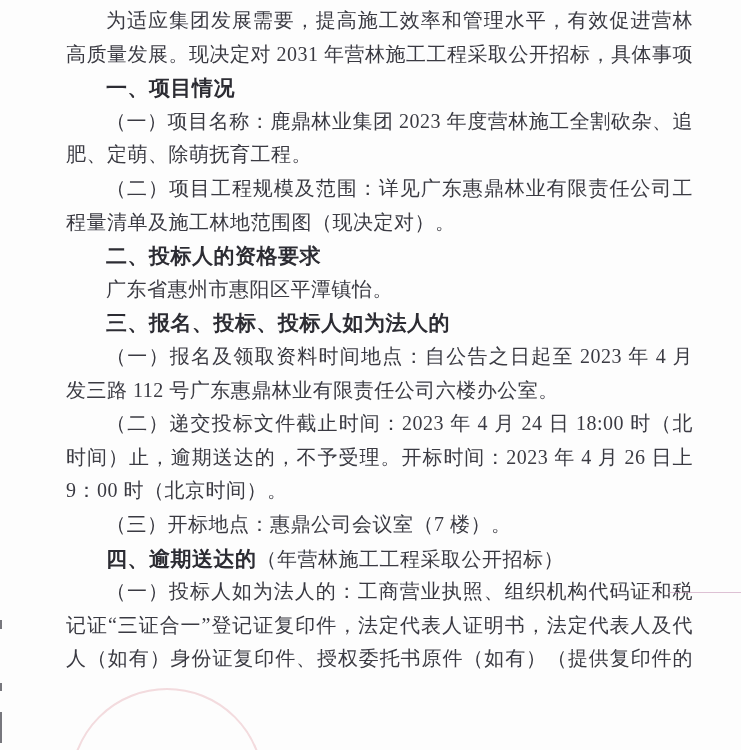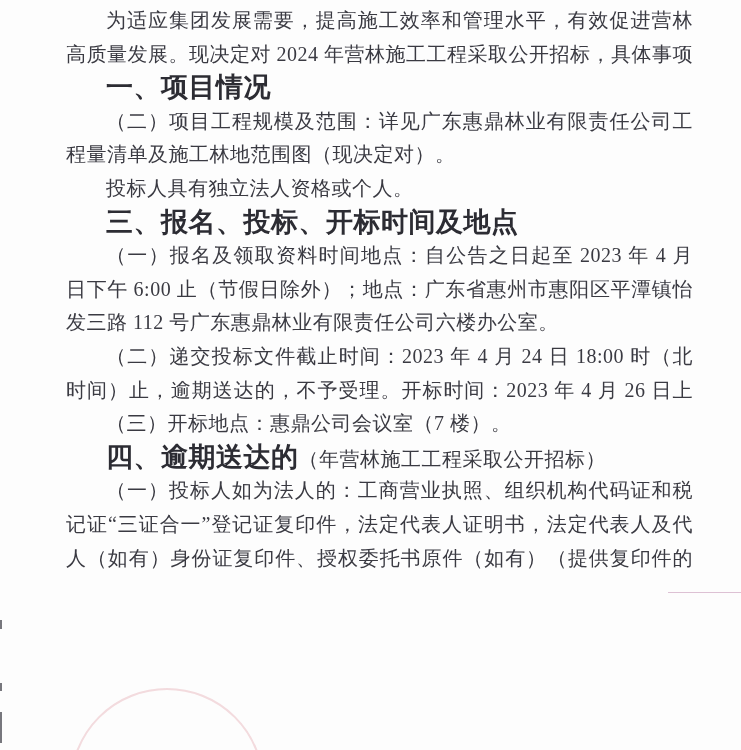--- a/index.html
+++ b/index.html
@@ -33,21 +33,21 @@
   }
   .line.indent{text-indent:2em;}
   .line.justify{
     text-align:justify;
     text-align-last:justify;
   }
   .seg-bold{
     font-family:"Liberation Sans","DejaVu Sans",sans-serif;
     font-weight:bold;
     color:var(--heading_color);
-    font-size:27px;
+    font-size:21px;
   }
   .seal-arc{
     position:absolute;
     left:70px;top:688px;
     width:190px;height:190px;
     border-radius:50%;
     border:2.5px solid var(--seal_color);
     opacity:.38;
     background:transparent;
   }
@@ -67,31 +67,34 @@
   .edge-mark.m1{top:620px;height:9px;}
   .edge-mark.m2{top:683px;height:8px;}
   .edge-mark.m3{top:712px;height:31px;}
 </style>
 </head>
 <body>
 
 <div class="page">
   <div class="textblock" id="doc-lines">
       <div class="line indent justify"><span class="seg">为适应集团发展需要，提高施工效率和管理水平，有效促进营林</span></div>
-      <div class="line justify"><span class="seg">高质量发展。现决定对 2024 年营林施工工程采取公开招标，具体事项</span></div>
+      <div class="line justify"><span class="seg">高质量发展。现决定对 2031 年营林施工工程采取公开招标，具体事项</span></div>
       <div class="line indent"><span class="seg seg-bold">一、项目情况</span></div>
+      <div class="line indent justify"><span class="seg">（一）项目名称：鹿鼎林业集团 2023 年度营林施工全割砍杂、追</span></div>
+      <div class="line"><span class="seg">肥、定萌、除萌抚育工程。</span></div>
       <div class="line indent justify"><span class="seg">（二）项目工程规模及范围：详见广东惠鼎林业有限责任公司工</span></div>
       <div class="line"><span class="seg">程量清单及施工林地范围图（现决定对）。</span></div>
-      <div class="line indent"><span class="seg">投标人具有独立法人资格或个人。</span></div>
-      <div class="line indent"><span class="seg seg-bold">三、报名、投标、开标时间及地点</span></div>
+      <div class="line indent"><span class="seg seg-bold">二、投标人的资格要求</span></div>
+      <div class="line indent"><span class="seg">广东省惠州市惠阳区平潭镇怡。</span></div>
+      <div class="line indent"><span class="seg seg-bold">三、报名、投标、投标人如为法人的</span></div>
       <div class="line indent justify"><span class="seg">（一）报名及领取资料时间地点：自公告之日起至 2023 年 4 月 19</span></div>
-      <div class="line justify"><span class="seg">日下午 6:00 止（节假日除外）；地点：广东省惠州市惠阳区平潭镇怡</span></div>
       <div class="line"><span class="seg">发三路 112 号广东惠鼎林业有限责任公司六楼办公室。</span></div>
       <div class="line indent justify"><span class="seg">（二）递交投标文件截止时间：2023 年 4 月 24 日 18:00 时（北京</span></div>
       <div class="line justify"><span class="seg">时间）止，逾期送达的，不予受理。开标时间：2023 年 4 月 26 日上午</span></div>
+      <div class="line"><span class="seg">9：00 时（北京时间）。</span></div>
       <div class="line indent"><span class="seg">（三）开标地点：惠鼎公司会议室（7 楼）。</span></div>
       <div class="line indent"><span class="seg seg-bold">四、逾期送达的</span><span class="seg">（年营林施工工程采取公开招标）</span></div>
       <div class="line indent justify"><span class="seg">（一）投标人如为法人的：工商营业执照、组织机构代码证和税务登</span></div>
       <div class="line justify"><span class="seg">记证“三证合一”登记证复印件，法定代表人证明书，法定代表人及代理</span></div>
       <div class="line justify"><span class="seg">人（如有）身份证复印件、授权委托书原件（如有）（提供复印件的需加</span></div>
     </div>
   <div class="seal-arc"></div>
   <div class="scan-line"></div>
   <div class="edge-mark m1"></div>
   <div class="edge-mark m2"></div>

